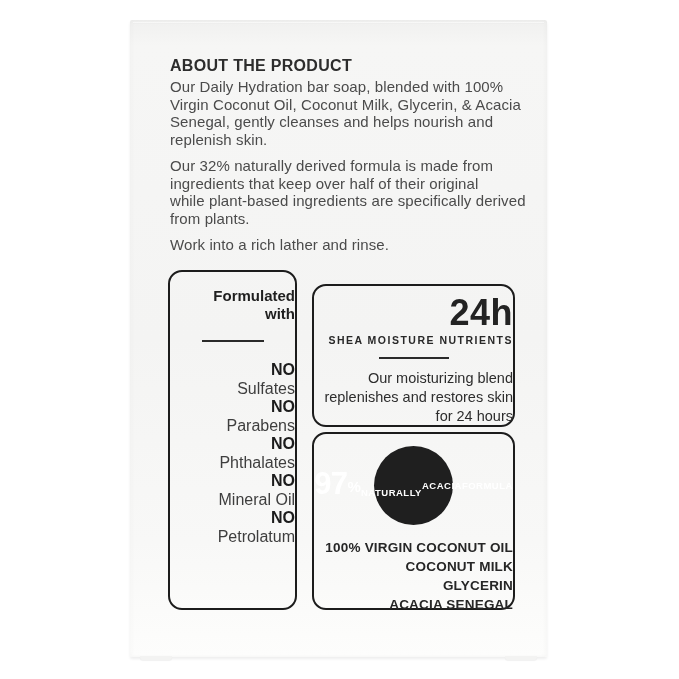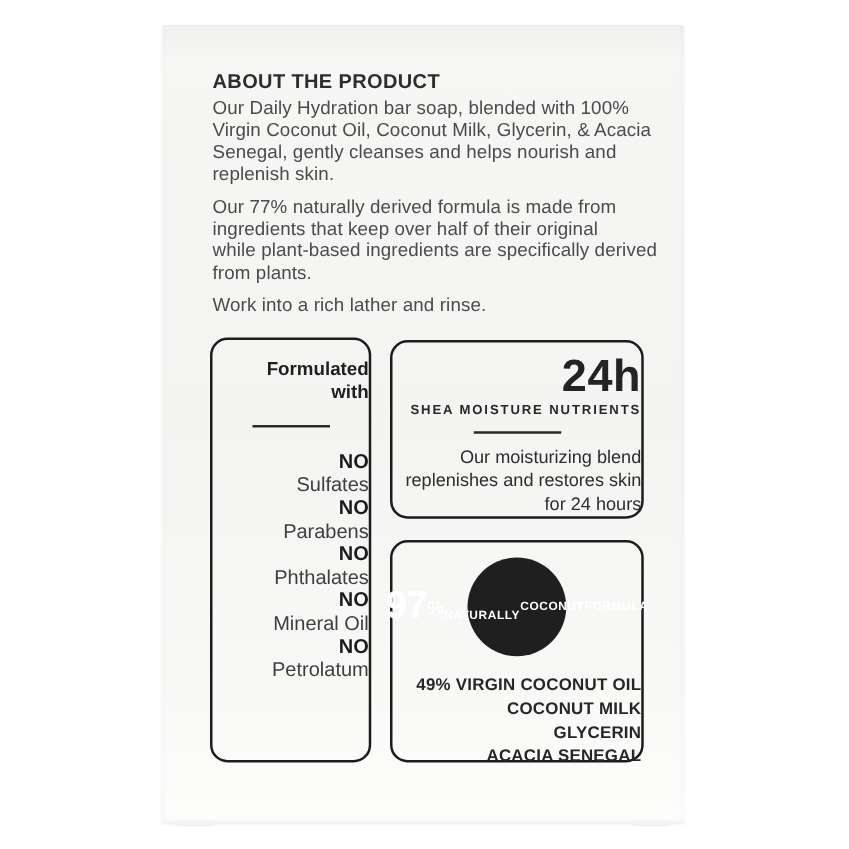--- a/index.html
+++ b/index.html
@@ -46,21 +46,21 @@
   }
 
   
   .info-box {
     position: absolute;
     border: 2px solid #1c1c1c;
     border-radius: 14px;
     text-align: right;
   }
   .formulated-box { left: 38px;  top: 250px; width: 129px; height: 340px; padding-top: 15px; }
-  .moisture-box   { left: 182px; top: 252px; width: 203px; height: 143px; padding-top: 8px; }
+  .moisture-box   { left: 182px; top: 264px; width: 203px; height: 143px; padding-top: 8px; }
   .formula-box    { left: 182px; top: 412px; width: 203px; height: 178px; padding-top: 12px; }
 
   .divider { height: 2px; background: #2a2a2a; border: 0; margin: 0 auto; }
 
   
   .formulated-heading {
     font-size: 15px; font-weight: bold; color: #1f1f1f; line-height: 18px;
   }
   .formulated-box .divider { width: 62px; margin-top: 17px; }
   .no-list { margin-top: 19px; display: flex; flex-direction: column; }
@@ -110,21 +110,21 @@
       <div class="about-heading">ABOUT THE PRODUCT</div>
 
       <div class="body-para">
         <div class="body-line">Our Daily Hydration bar soap, blended with 100%</div>
         <div class="body-line">Virgin Coconut Oil, Coconut Milk, Glycerin, &amp; Acacia</div>
         <div class="body-line">Senegal, gently cleanses and helps nourish and</div>
         <div class="body-line">replenish skin.</div>
       </div>
 
       <div class="body-para">
-        <div class="body-line">Our 77% naturally derived formula is made from</div>
+        <div class="body-line">Our 32% naturally derived formula is made from</div>
         <div class="body-line">ingredients that keep over half of their original</div>
         <div class="body-line">while plant-based ingredients are specifically derived</div>
         <div class="body-line">from plants.</div>
       </div>
 
       <div class="body-para">
         <div class="body-line">Work into a rich lather and rinse.</div>
       </div>
     </div>
 
@@ -169,25 +169,25 @@
       </div>
     </div>
 
     <div class="info-box formula-box">
       <div class="formula-badge">
         <div class="badge-percent-row">
           <span class="badge-percent">97</span>
           <span class="badge-percent-sign">%</span>
         </div>
         <div class="badge-line first">NATURALLY</div>
-        <div class="badge-line">COCONUT</div>
+        <div class="badge-line">ACACIA</div>
         <div class="badge-line">FORMULA</div>
       </div>
       <div class="ingredient-list">
-        <div class="ingredient-line">49% VIRGIN COCONUT OIL</div>
+        <div class="ingredient-line">100% VIRGIN COCONUT OIL</div>
         <div class="ingredient-line">COCONUT MILK</div>
         <div class="ingredient-line">GLYCERIN</div>
         <div class="ingredient-line">ACACIA SENEGAL</div>
       </div>
     </div>
 
     <div class="flap left"></div>
     <div class="flap right"></div>
   </div>
 </div>

